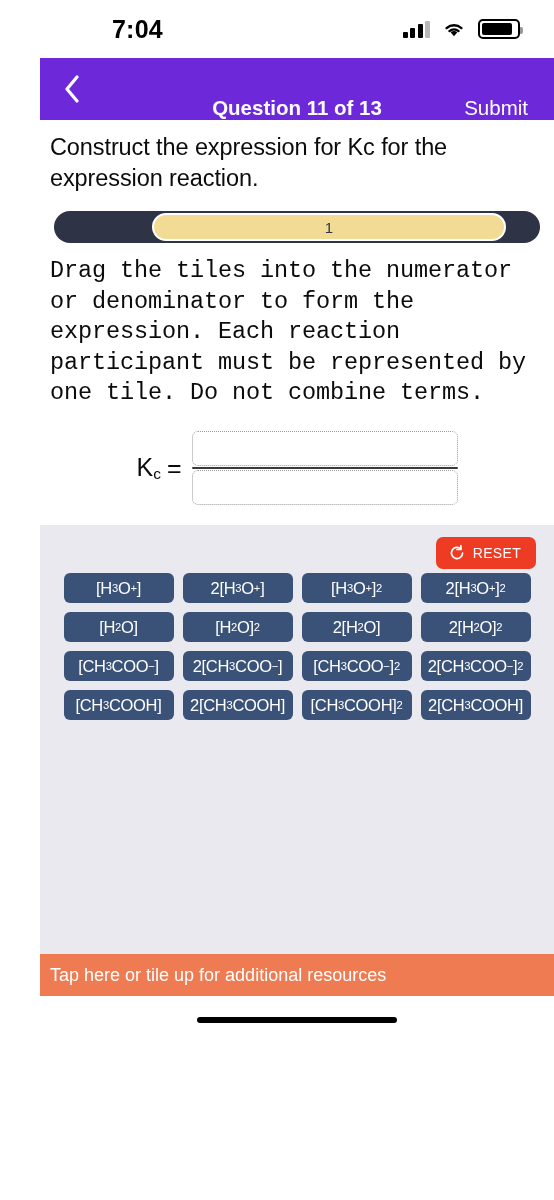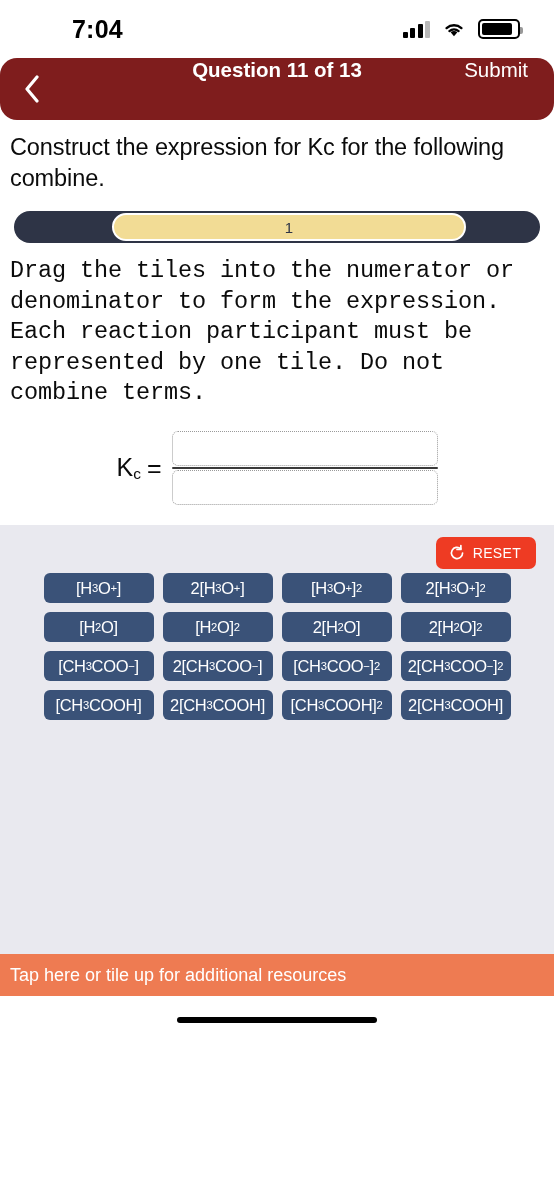--- a/index.html
+++ b/index.html
@@ -12,20 +12,21 @@
     overflow: hidden;
   }
 
   .phone {
     position: relative;
     width: 554px;
     height: 1044px;
     background: #ffffff;
     display: flex;
     flex-direction: column;
+    padding-left: 40px;
   }
 
   
   .status-bar {
     height: 58px;
     flex: 0 0 58px;
     background: #ffffff;
     display: flex;
     align-items: center;
     justify-content: space-between;
@@ -71,25 +72,24 @@
     right: -5px; top: 6px;
     width: 3px; height: 7px;
     background: #999;
     border-radius: 0 2px 2px 0;
   }
   .battery i { display: block; width: 88%; height: 100%; background: #000; border-radius: 2px; }
 
   
   .nav-bar {
     flex: 0 0 62px;
-    background: #7f1d1d;
-    display: flex;
-    align-items: flex-start;
-    position: relative;
-    border-radius: 17px;
+    background: #6d28d9;
+    display: flex;
+    align-items: flex-end;
+    position: relative;
   }
   .back-btn {
     width: 64px; height: 62px;
     display: flex; align-items: center; justify-content: center;
     cursor: pointer;
   }
   .back-chevron {
     width: 16px; height: 28px;
   }
   .nav-title {
@@ -319,21 +319,21 @@
       <svg class="back-chevron" viewBox="0 0 16 28">
         <polyline points="13,2 3,14 13,26" fill="none" stroke="#fff" stroke-width="3.2" stroke-linecap="round" stroke-linejoin="round"></polyline>
       </svg>
     </div>
     <div class="nav-title">Question 11 of 13</div>
     <div class="submit-btn">Submit</div>
   </div>
 
   <div class="white-body">
 
-    <div class="q-prompt">Construct the expression for Kc for the following combine.</div>
+    <div class="q-prompt">Construct the expression for Kc for the expression reaction.</div>
 
 
     <div class="progress-wrap">
       <div class="progress-fill">1</div>
     </div>
 
     <div class="instructions">Drag the tiles into the numerator or denominator to form the expression. Each reaction participant must be represented by one tile. Do not combine terms.</div>
 
     <div class="kc-area">
       <div class="kc-label">K<sub>c</sub></div>

